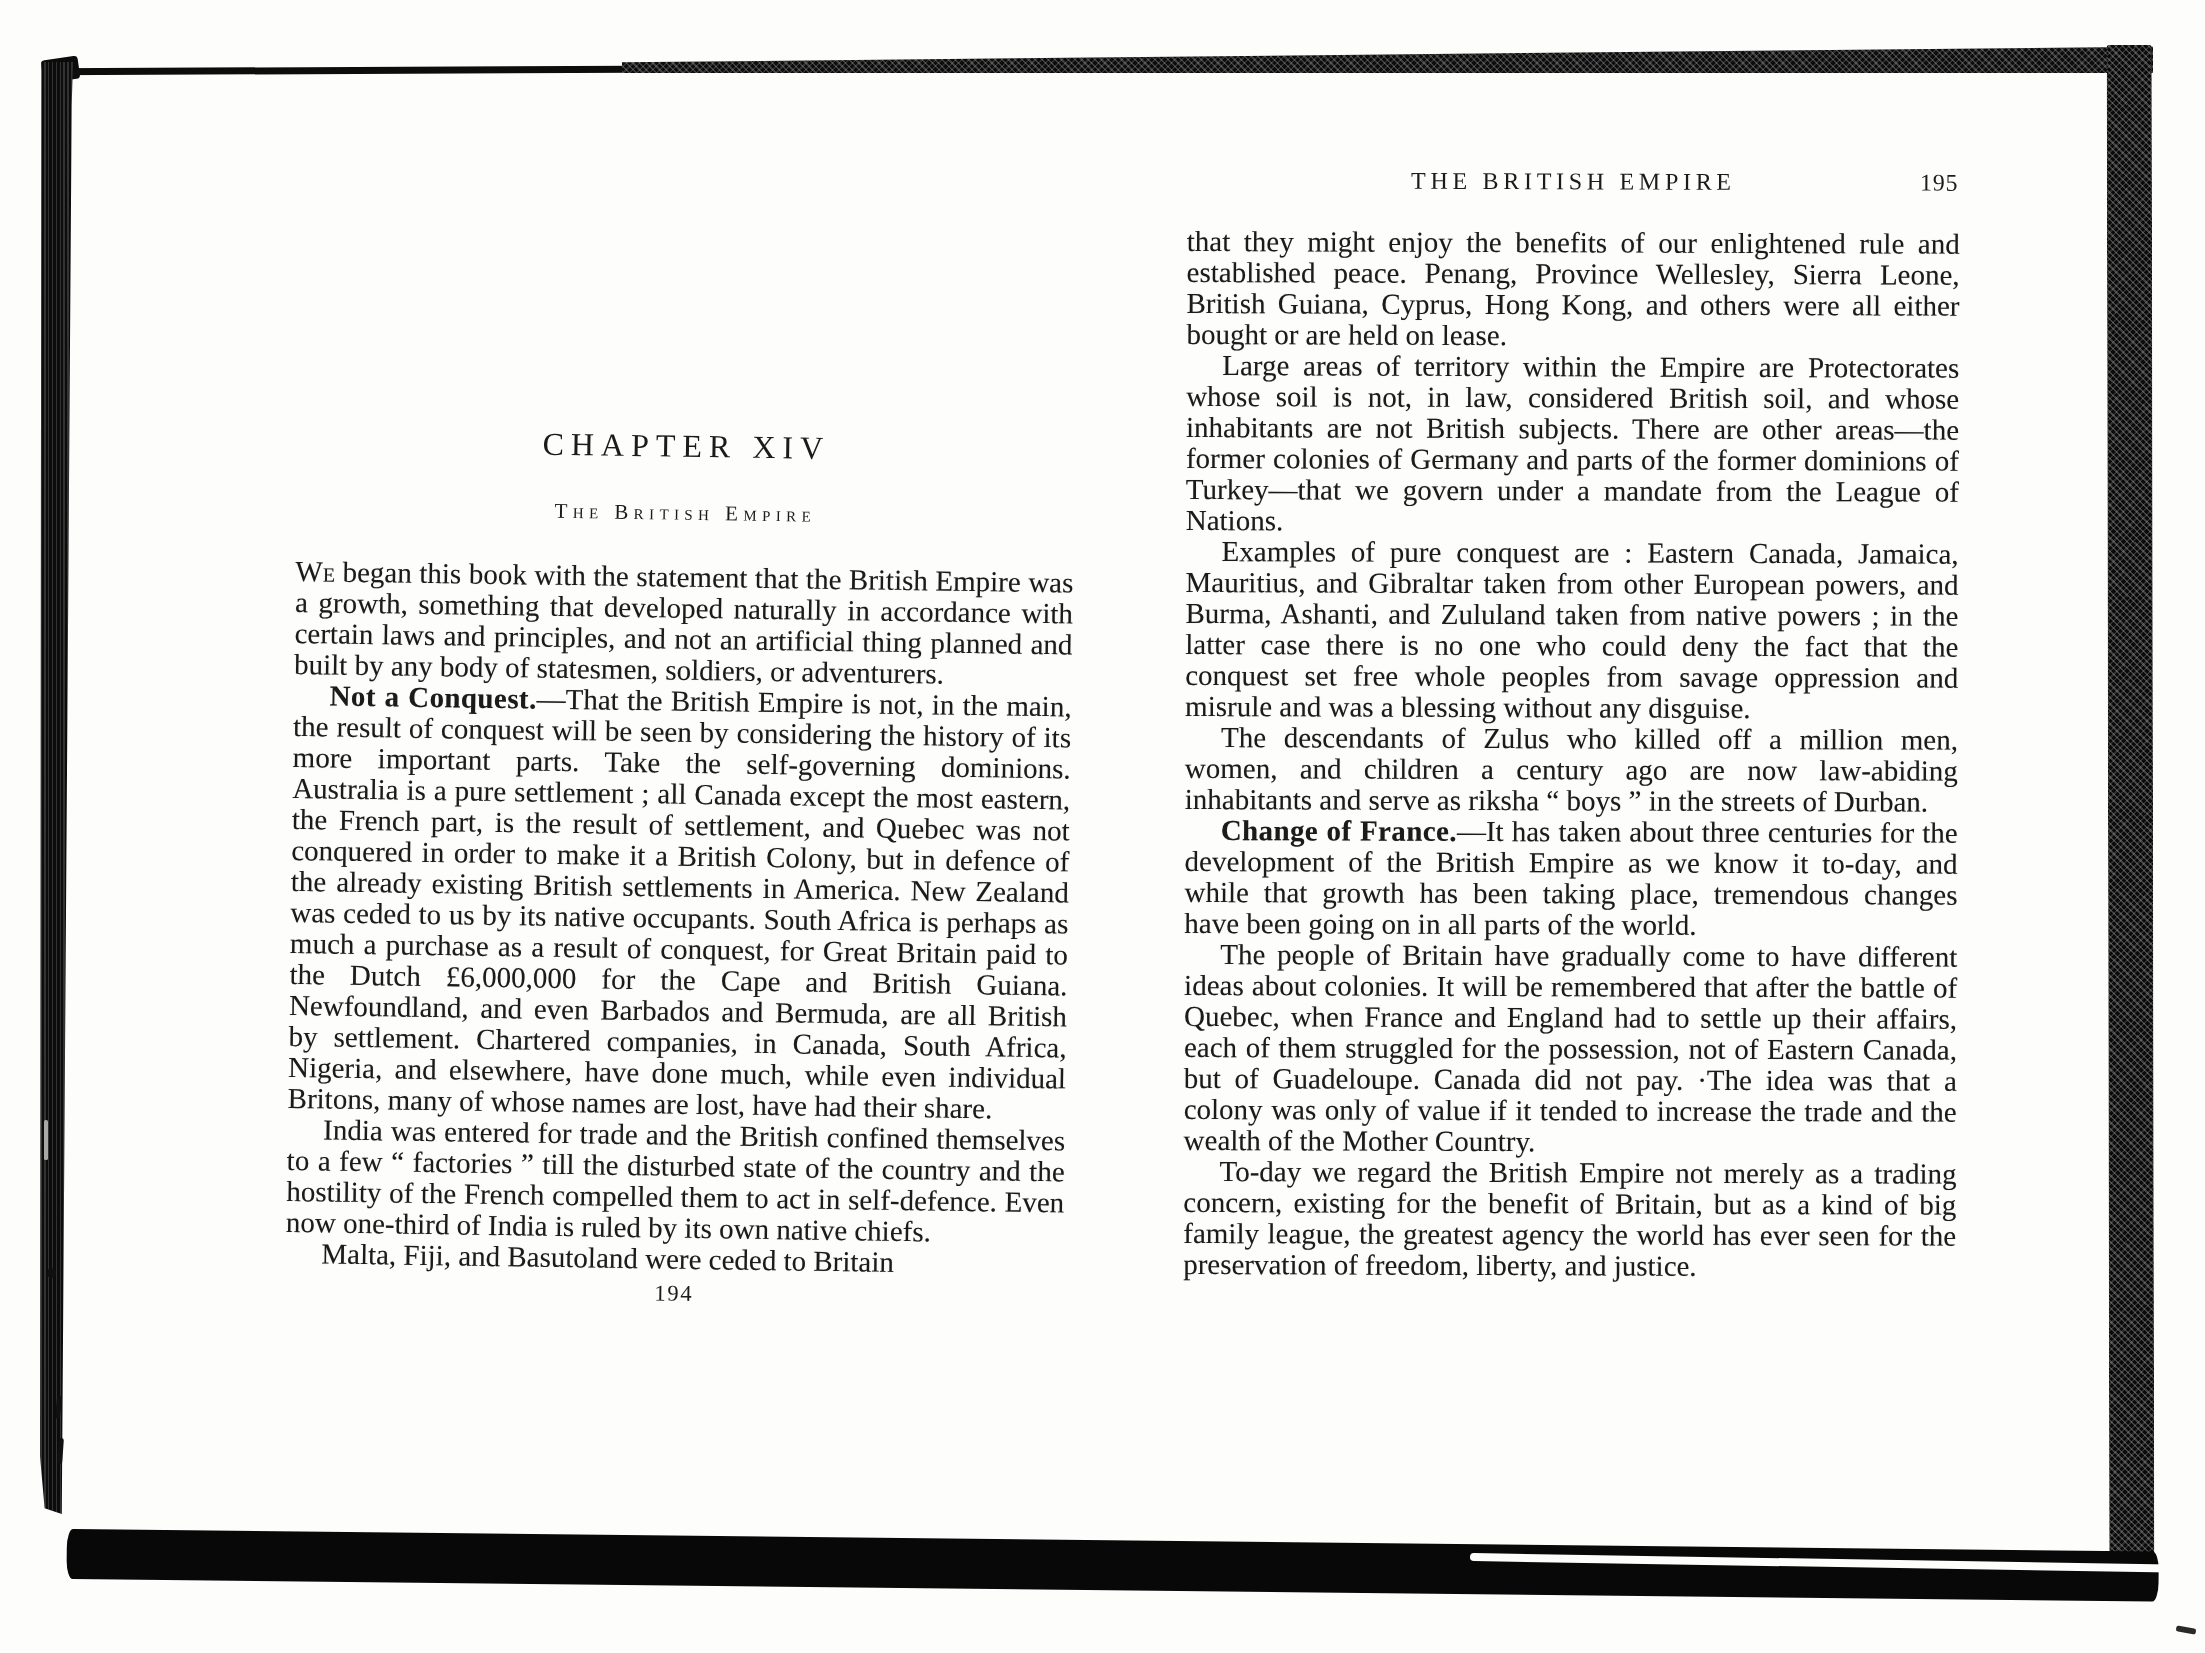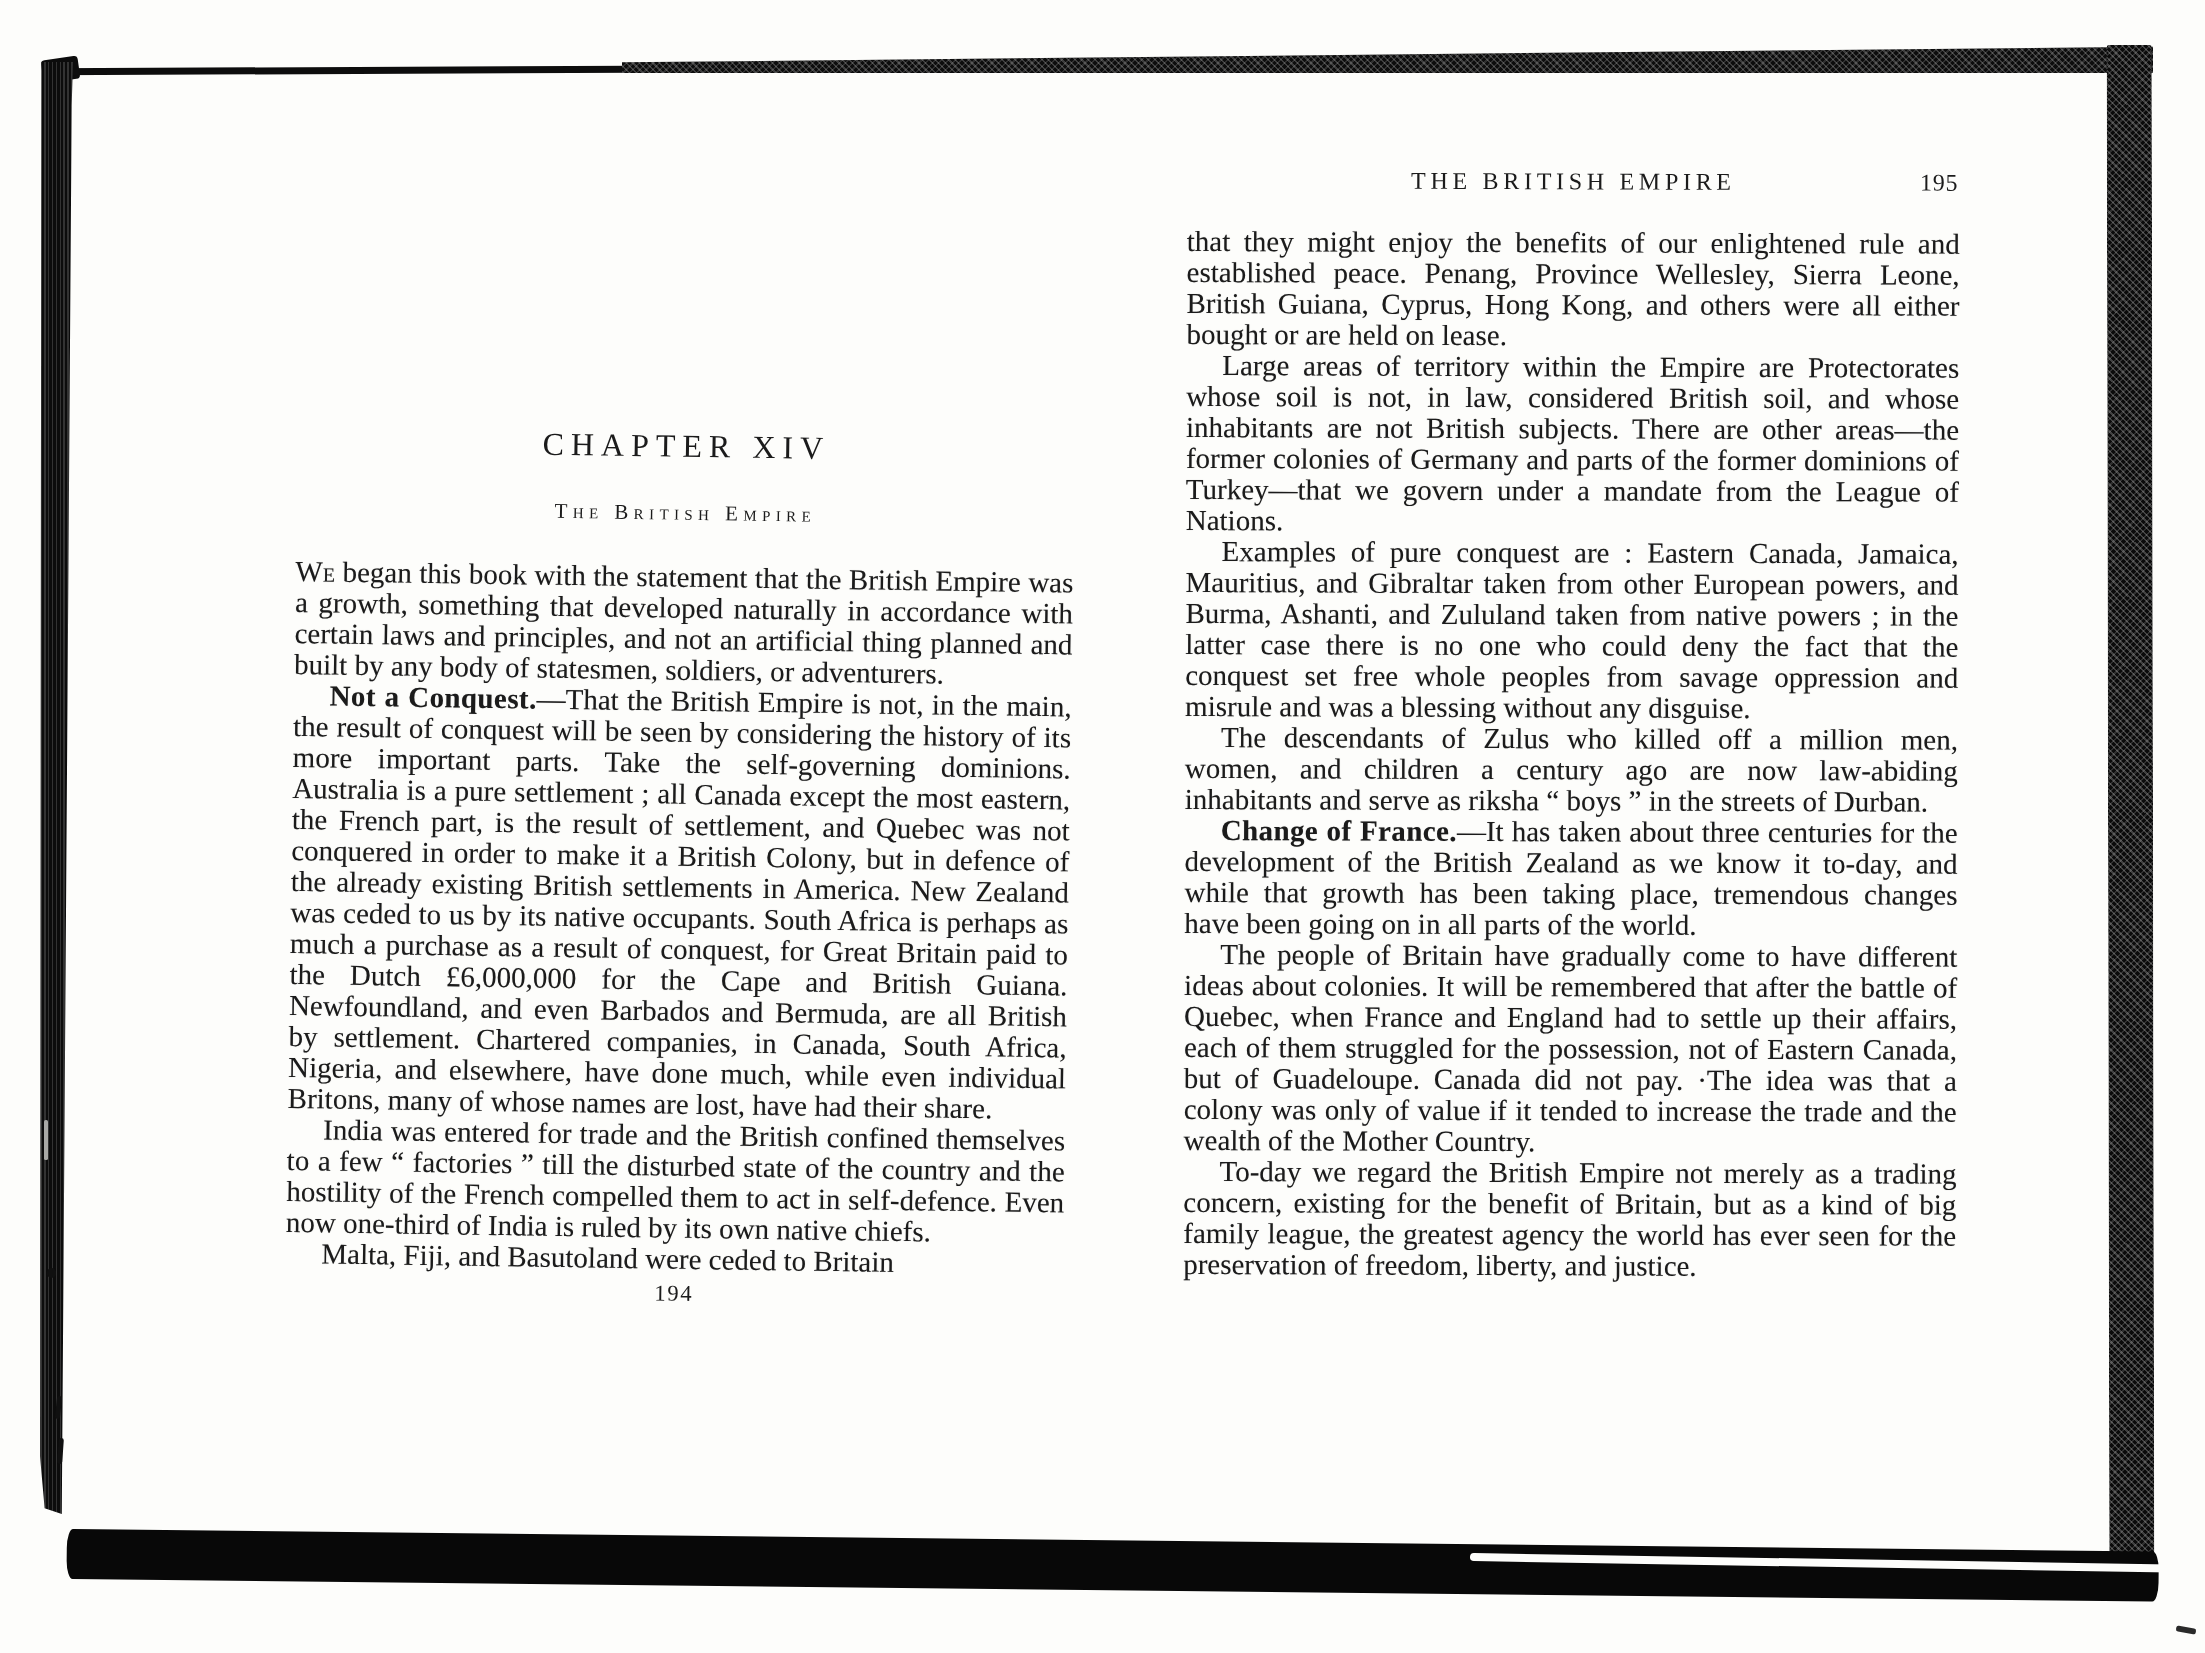--- a/index.html
+++ b/index.html
@@ -113,18 +113,18 @@
 <div class="page" id="right-page">
   <div class="running-header">
     <span class="rh-title">THE BRITISH EMPIRE</span>
     <span class="rh-folio">195</span>
   </div>
   <div class="body-text">
     <p><span>that they might enjoy the benefits of our enlightened rule and established peace. Penang, Province Wellesley, Sierra Leone, British Guiana, Cyprus, Hong Kong, and others were all either bought or are held on lease.</span></p>
     <p class="indent"><span>Large areas of territory within the Empire are Protectorates whose soil is not, in law, considered British soil, and whose inhabitants are not British subjects. There are other areas—the former colonies of Germany and parts of the former dominions of Turkey—that we govern under a mandate from the League of Nations.</span></p>
     <p class="indent"><span>Examples of pure conquest are : Eastern Canada, Jamaica, Mauritius, and Gibraltar taken from other European powers, and Burma, Ashanti, and Zululand taken from native powers ; in the latter case there is no one who could deny the fact that the conquest set free whole peoples from savage oppression and misrule and was a blessing without any disguise.</span></p>
     <p class="indent"><span>The descendants of Zulus who killed off a million men, women, and children a century ago are now law-abiding inhabitants and serve as riksha “ boys ” in the streets of Durban.</span></p>
-    <p class="indent"><span class="lead-bold">Change of France.</span><span>—It has taken about three centuries for the development of the British Zealand as we know it to-day, and while that growth has been taking place, tremendous changes have been going on in all parts of the world.</span></p>
+    <p class="indent"><span class="lead-bold">Change of France.</span><span>—It has taken about three centuries for the development of the British Empire as we know it to-day, and while that growth has been taking place, tremendous changes have been going on in all parts of the world.</span></p>
     <p class="indent"><span>The people of Britain have gradually come to have different ideas about colonies. It will be remembered that after the battle of Quebec, when France and England had to settle up their affairs, each of them struggled for the possession, not of Eastern Canada, but of Guadeloupe. Canada did not pay. ·The idea was that a colony was only of value if it tended to increase the trade and the wealth of the Mother Country.</span></p>
     <p class="indent"><span>To-day we regard the British Empire not merely as a trading concern, existing for the benefit of Britain, but as a kind of big family league, the greatest agency the world has ever seen for the preservation of freedom, liberty, and justice.</span></p>
   </div>
 </div>
 
 
 </body></html>

